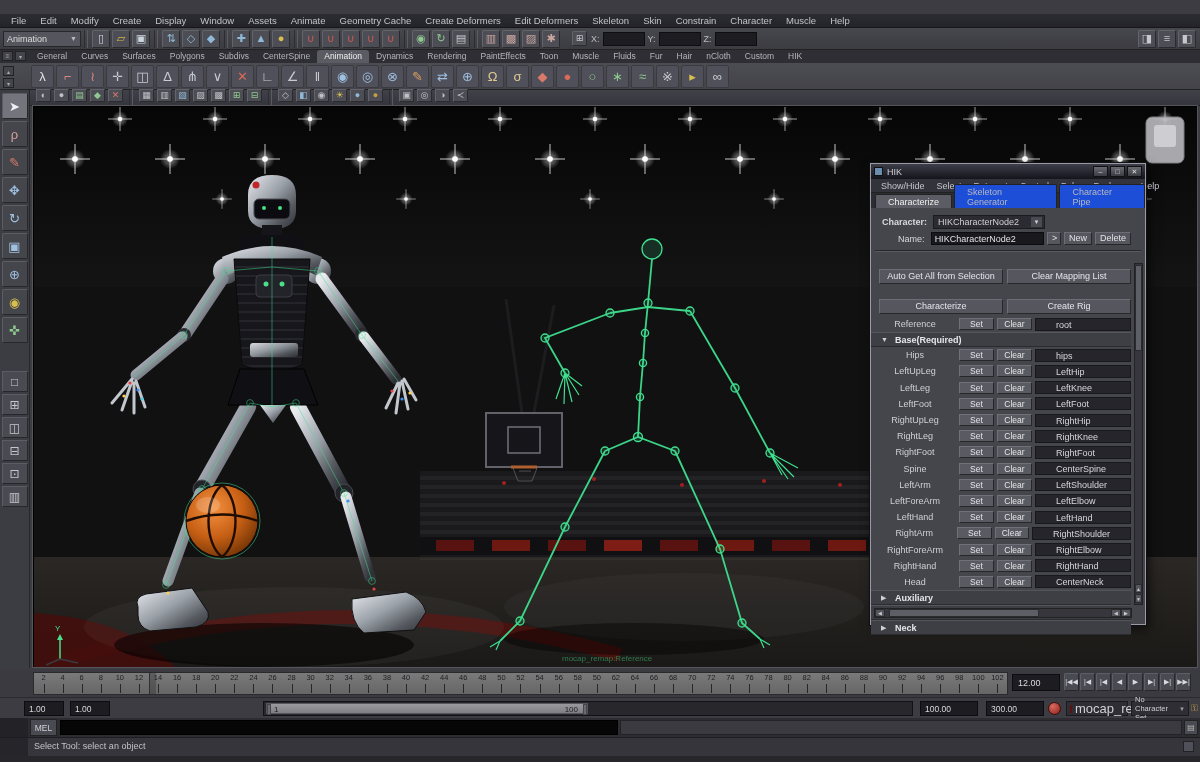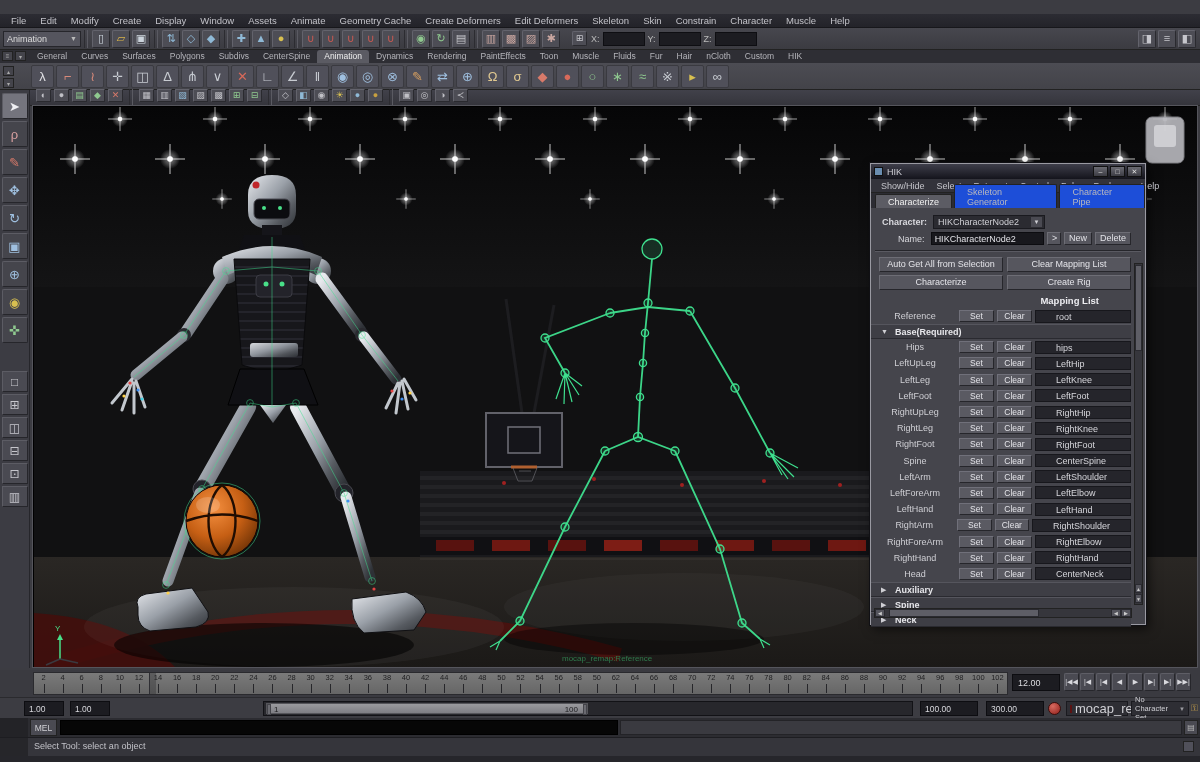--- a/index.html
+++ b/index.html
@@ -91,21 +91,21 @@
   #hik-char-dd { width:112px; height:14px; background:#2b2b31; border:1px solid #1a1a1f; color:#cfcfd4;
     display:flex; align-items:center; justify-content:space-between; padding:0 2px 0 4px; }
   #hik-char-dd .arrow { width:11px; height:10px; background:#4a4a52; font-size:6px; text-align:center; line-height:10px; }
   #hik-name-field { width:118px; height:13px; background:#18181d; border:1px solid #0c0c10; color:#e0e0e5;
     padding:0 3px; line-height:12px; }
   .small-btn { height:13px; background:#56565e; border:1px solid; border-color:#6d6d75 #26262b #26262b #6d6d75;
     color:#e2e2e7; text-align:center; line-height:11px; padding:0 4px; margin-left:3px; }
   #hik-divider { height:2px; margin:3px 4px; border-top:1px solid #26262b; border-bottom:1px solid #5a5a62; }
   #hik-btn-grid { display:grid; grid-template-columns:1fr 1fr; gap:3px 4px; padding:2px 14px 2px 8px; }
   .hik-action-btn { height:15px; background:#56565e; border:1px solid; border-color:#6d6d75 #26262b #26262b #6d6d75;
-    color:#e4e4e9; text-align:center; line-height:13px; font-size:9px; }
+    color:#e4e4e9; text-align:center; line-height:13px; font-size:9px;margin-top:12px; }
   #mapping-title { text-align:right; padding:3px 46px 2px 0; font-weight:bold; color:#ececf0; font-size:9.5px; }
   #hik-list { position:relative; height:322px; overflow:hidden; }
   .map-row { display:flex; align-items:center; height:16.2px; padding-right:14px; }
   .map-label { width:88px; text-align:center; color:#cfcfd4; }
   .map-btn { width:35px; height:12px; background:#5a5a62; border:1px solid; border-color:#70707a #26262b #26262b #70707a;
     color:#e4e4e9; font-size:8.5px; text-align:center; line-height:10px; margin-right:3px; }
   .map-value { flex:1; height:13px; background:#25252b; border:1px solid #17171c; color:#d6d6db;
     padding:0 20px; line-height:12px; }
   .map-section { display:flex; align-items:center; height:15px; background:#3e3e45;
     border-top:1px solid #55555d; border-bottom:1px solid #2a2a30; color:#e6e6ea; font-weight:bold; padding-left:10px;
@@ -646,21 +646,20 @@
         <span class="small-btn">New</span>
         <span class="small-btn">Delete</span>
       </div>
       <div id="hik-divider"></div>
       <div id="hik-btn-grid">
         <span class="hik-action-btn">Auto Get All from Selection</span>
         <span class="hik-action-btn">Clear Mapping List</span>
         <span class="hik-action-btn">Characterize</span>
         <span class="hik-action-btn">Create Rig</span>
       </div>
-      <div id="mapping-title">Mapping List</div>
       <div id="hik-list">
           <div class="map-row">
             <span class="map-label">Reference</span>
             <span class="map-btn">Set</span>
             <span class="map-btn">Clear</span>
             <span class="map-value">root</span>
           </div>
           <div class="map-section">
             <span class="tri">▼</span>
             <span>Base(Required)</span>

